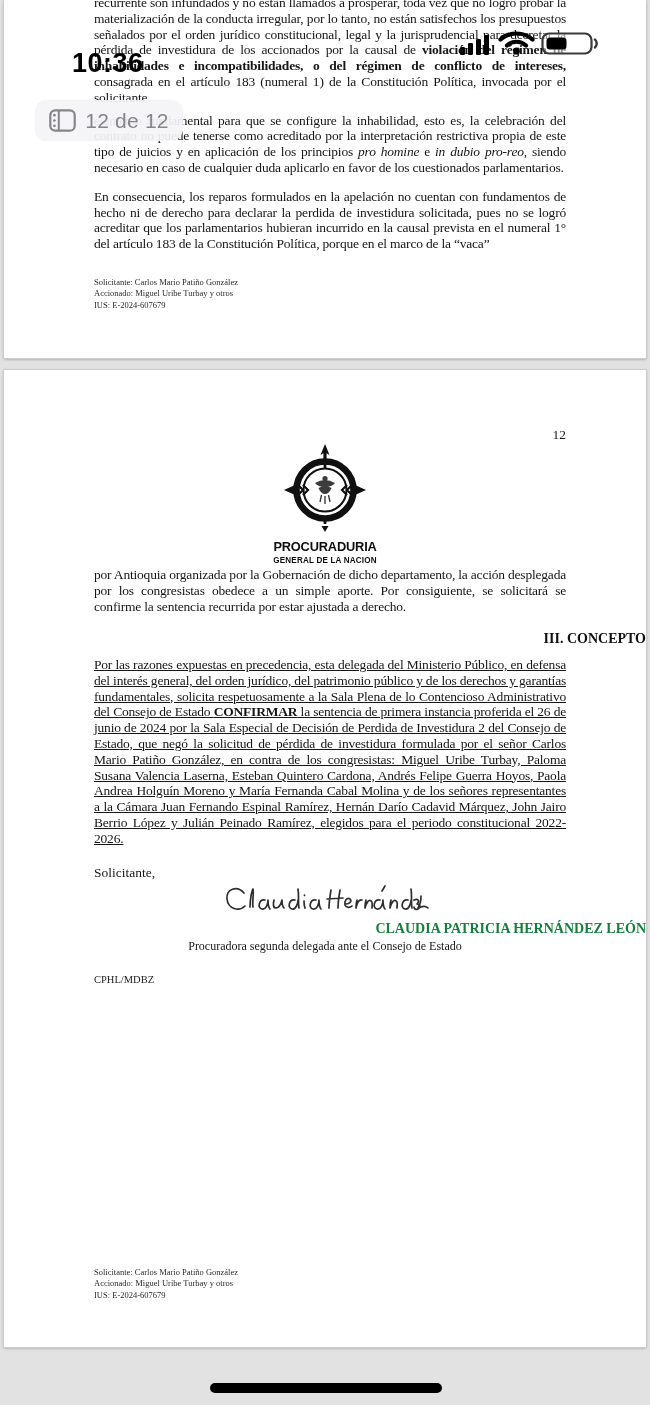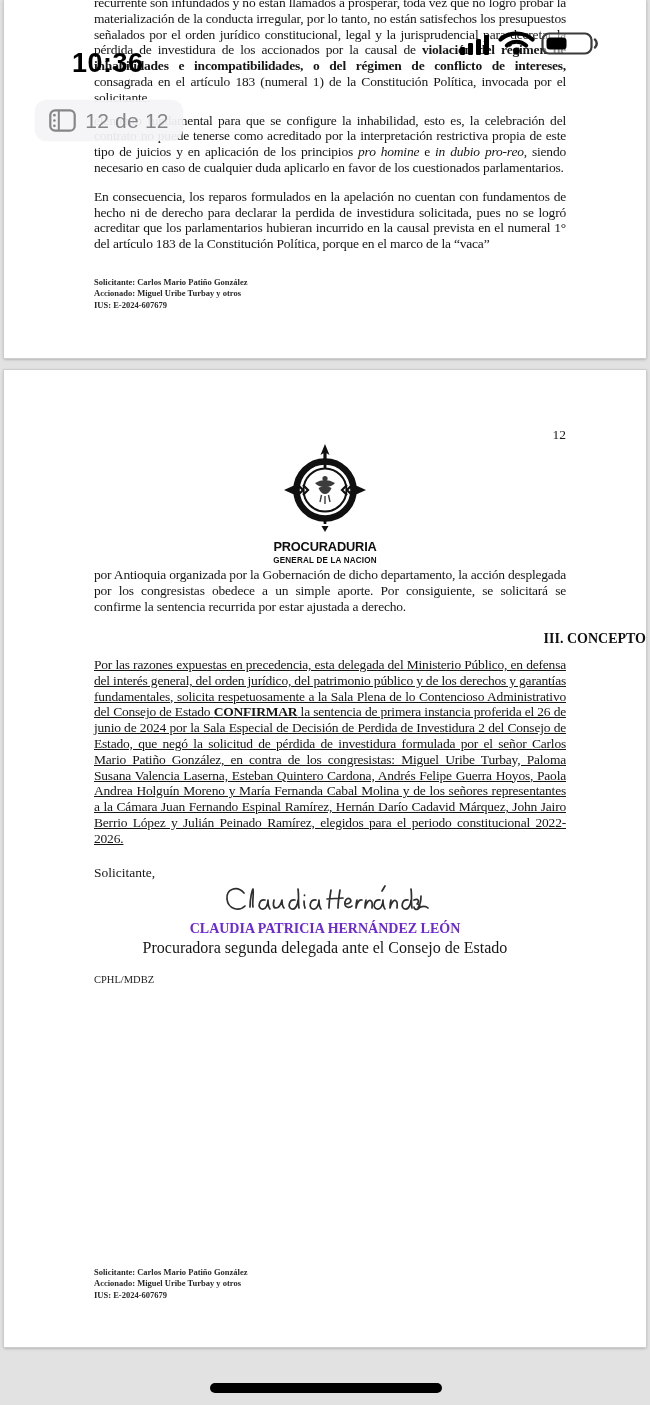--- a/index.html
+++ b/index.html
@@ -18,38 +18,38 @@
   .body-text{
     position:absolute;left:90px;width:472px;
     font-size:13.5px;line-height:15.8px;letter-spacing:-0.2px;
     color:#161616;text-align:justify;
   }
   .body-text p{margin:0;}
   .b{font-weight:bold;}
   .i{font-style:italic;}
   .doc-footer{
     position:absolute;left:90px;font-size:8.5px;line-height:11.4px;
-    color:#2a2a2a;letter-spacing:0;font-weight:bold;
+    color:#2a2a2a;letter-spacing:0;
   }
   
   .page-num{position:absolute;top:57px;left:0;right:80px;text-align:right;
     font-size:13.5px;color:#1a1a1a;}
   .seal-block{position:absolute;top:74px;left:0;width:100%;text-align:center;color:#0e0e0e;}
   .org1{font-family:"Liberation Sans",sans-serif;font-weight:bold;font-size:13.5px;
     letter-spacing:-0.2px;transform:scaleX(.95);margin-top:-1px;}
   .org2{font-family:"Liberation Sans",sans-serif;font-weight:bold;font-size:8.5px;
     letter-spacing:.2px;transform:scaleX(.95);margin-top:1px;}
   .section-heading{position:absolute;top:261px;left:0;width:100%;text-align:right;
     font-weight:bold;font-size:14px;color:#111;}
   .closing{position:absolute;top:495px;left:90px;font-size:13.5px;color:#161616;}
   .sig-wrap{position:absolute;top:510px;left:0;width:100%;text-align:center;}
-  .sig-name{position:absolute;top:551px;left:0;width:100%;text-align:center;
-    font-weight:bold;font-size:14px;color:#6d28d9;}
+  .sig-name{position:absolute;top:551px;left:0;width:100%;text-align:right;
+    font-weight:bold;font-size:14px;color:#15803d;}
   .sig-title{position:absolute;top:569px;left:0;width:100%;text-align:center;
-    font-size:16px;color:#161616;}
+    font-size:12px;color:#161616;}
   .initials{position:absolute;top:604px;left:90px;font-size:10.5px;color:#222;}
   
   .time{
     position:absolute;top:24px;left:72px;
     font-family:"Liberation Sans",sans-serif;font-weight:bold;
     font-size:27px;color:#000;letter-spacing:.5px;margin-top:24px;
   }
   .status-icons{position:absolute;top:31px;left:460px;display:flex;align-items:flex-end;gap:6px;}
   
   .pill{

